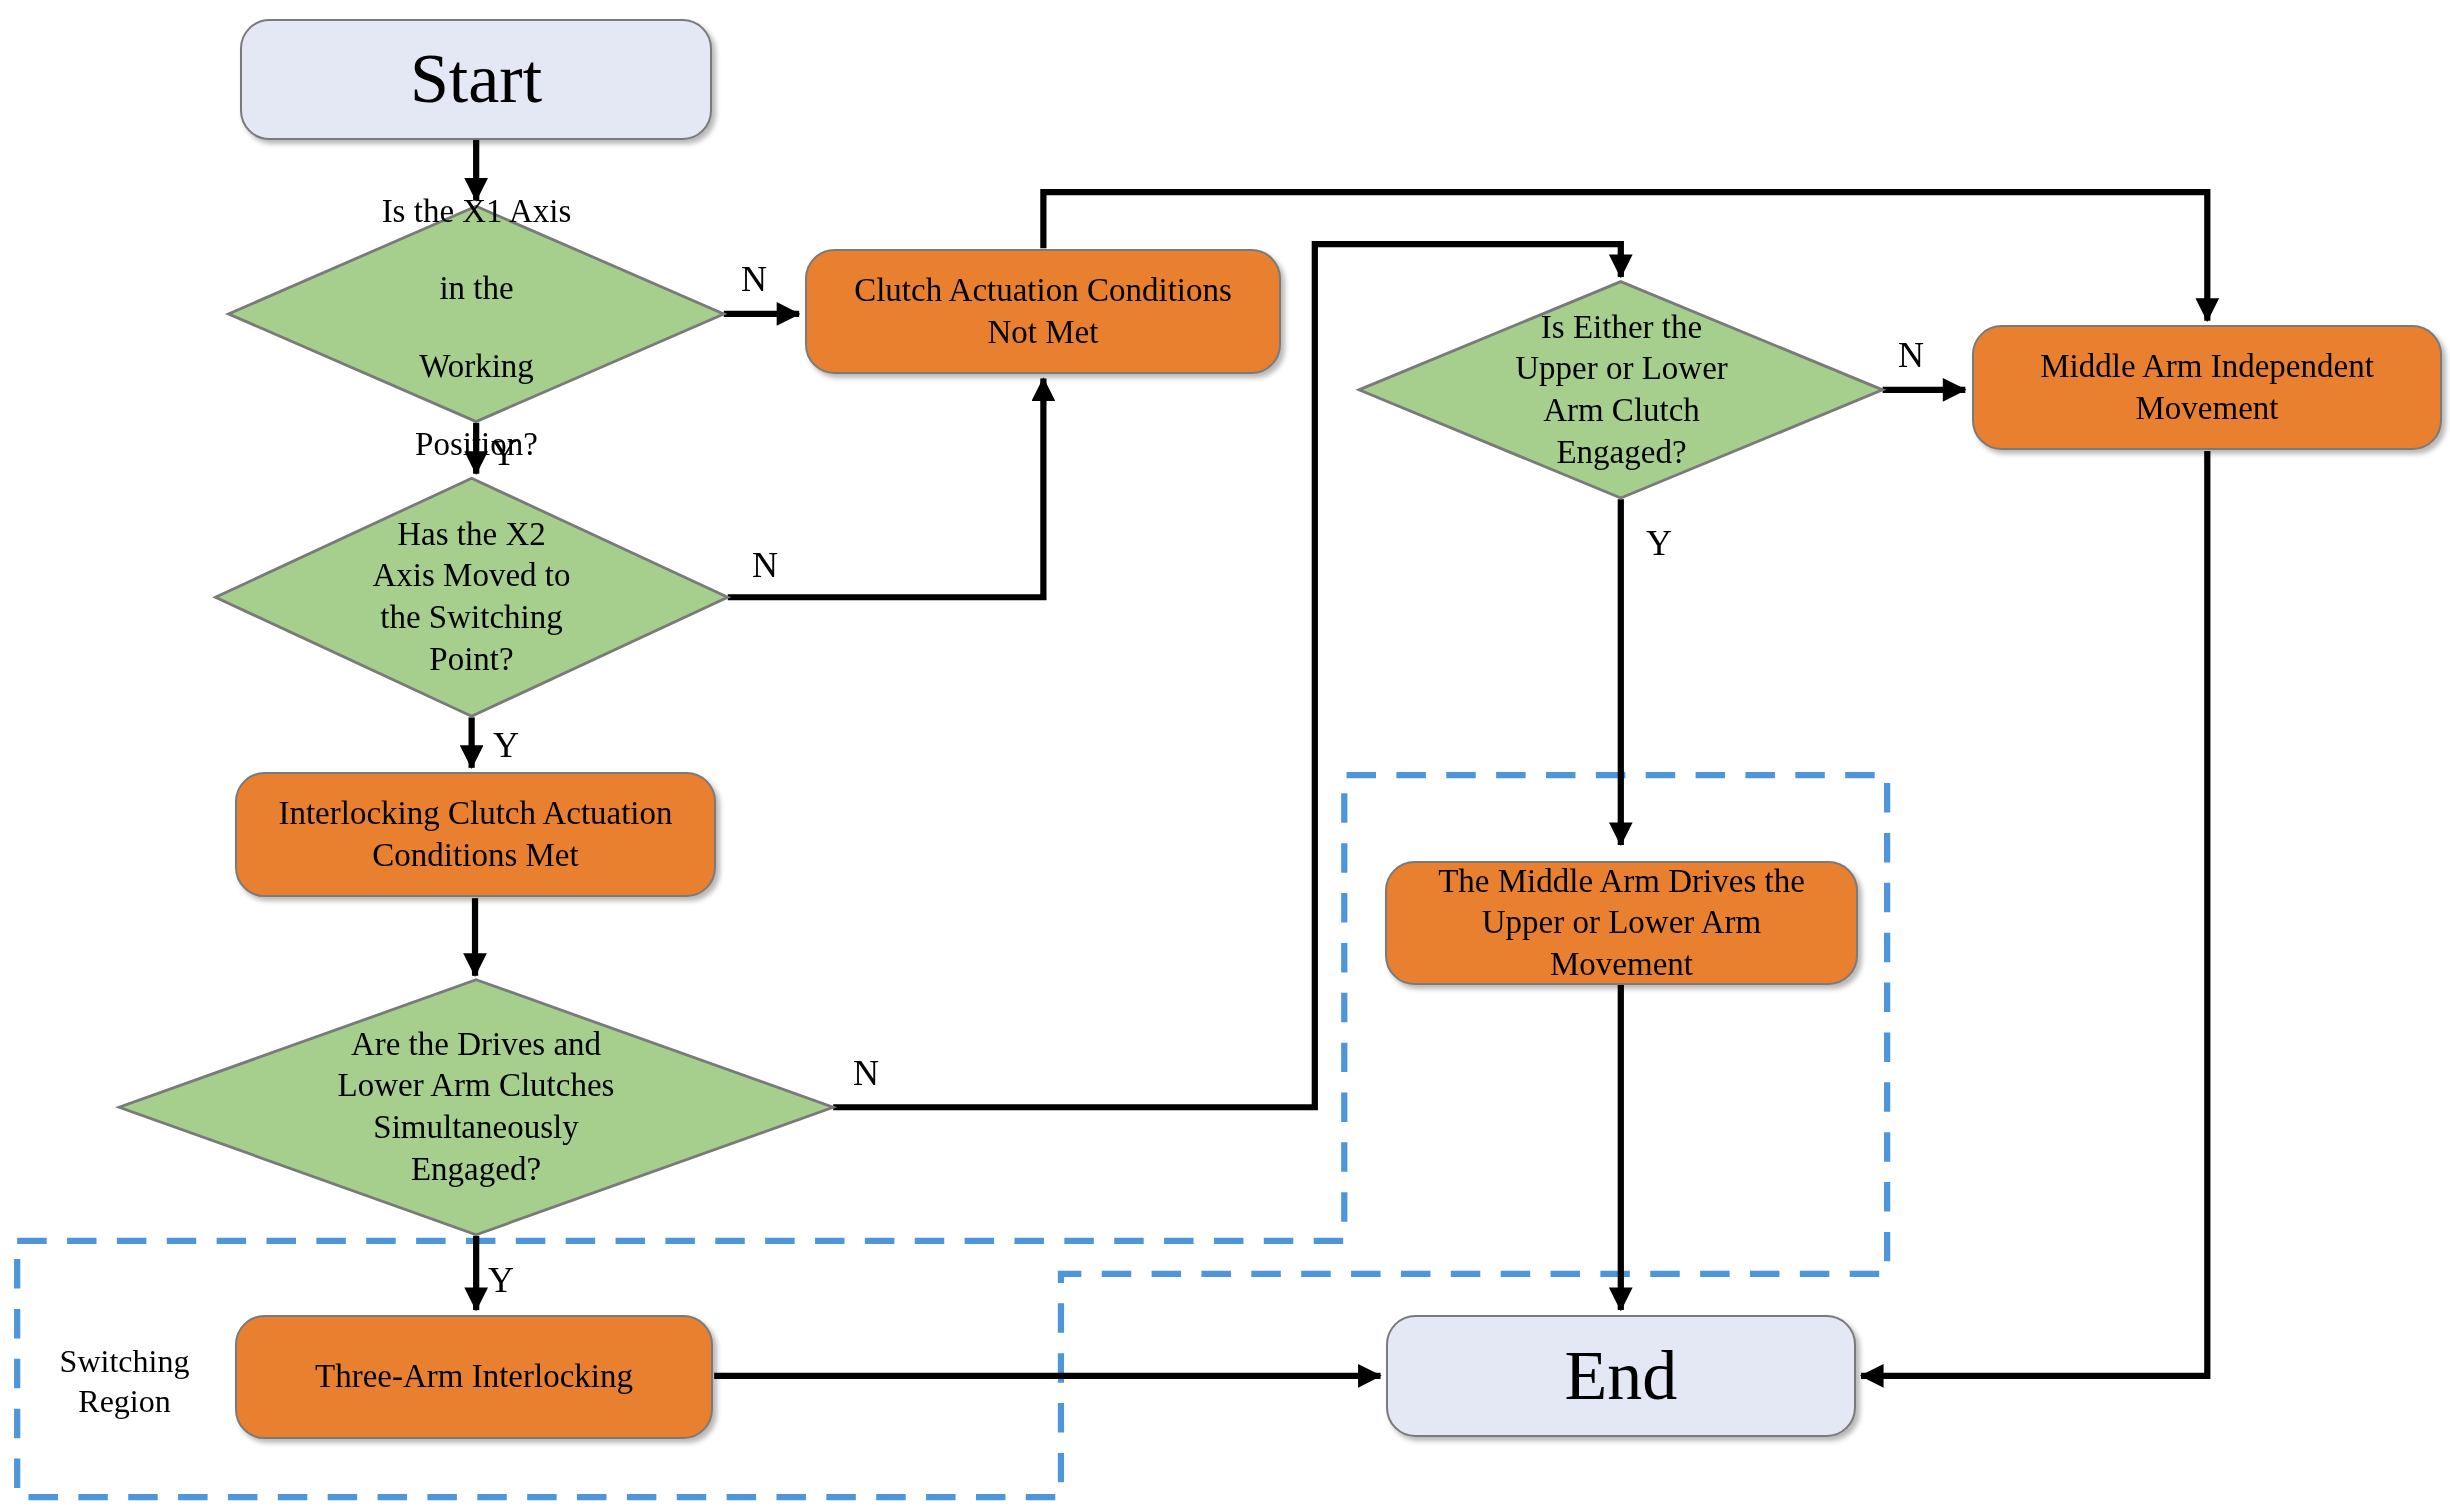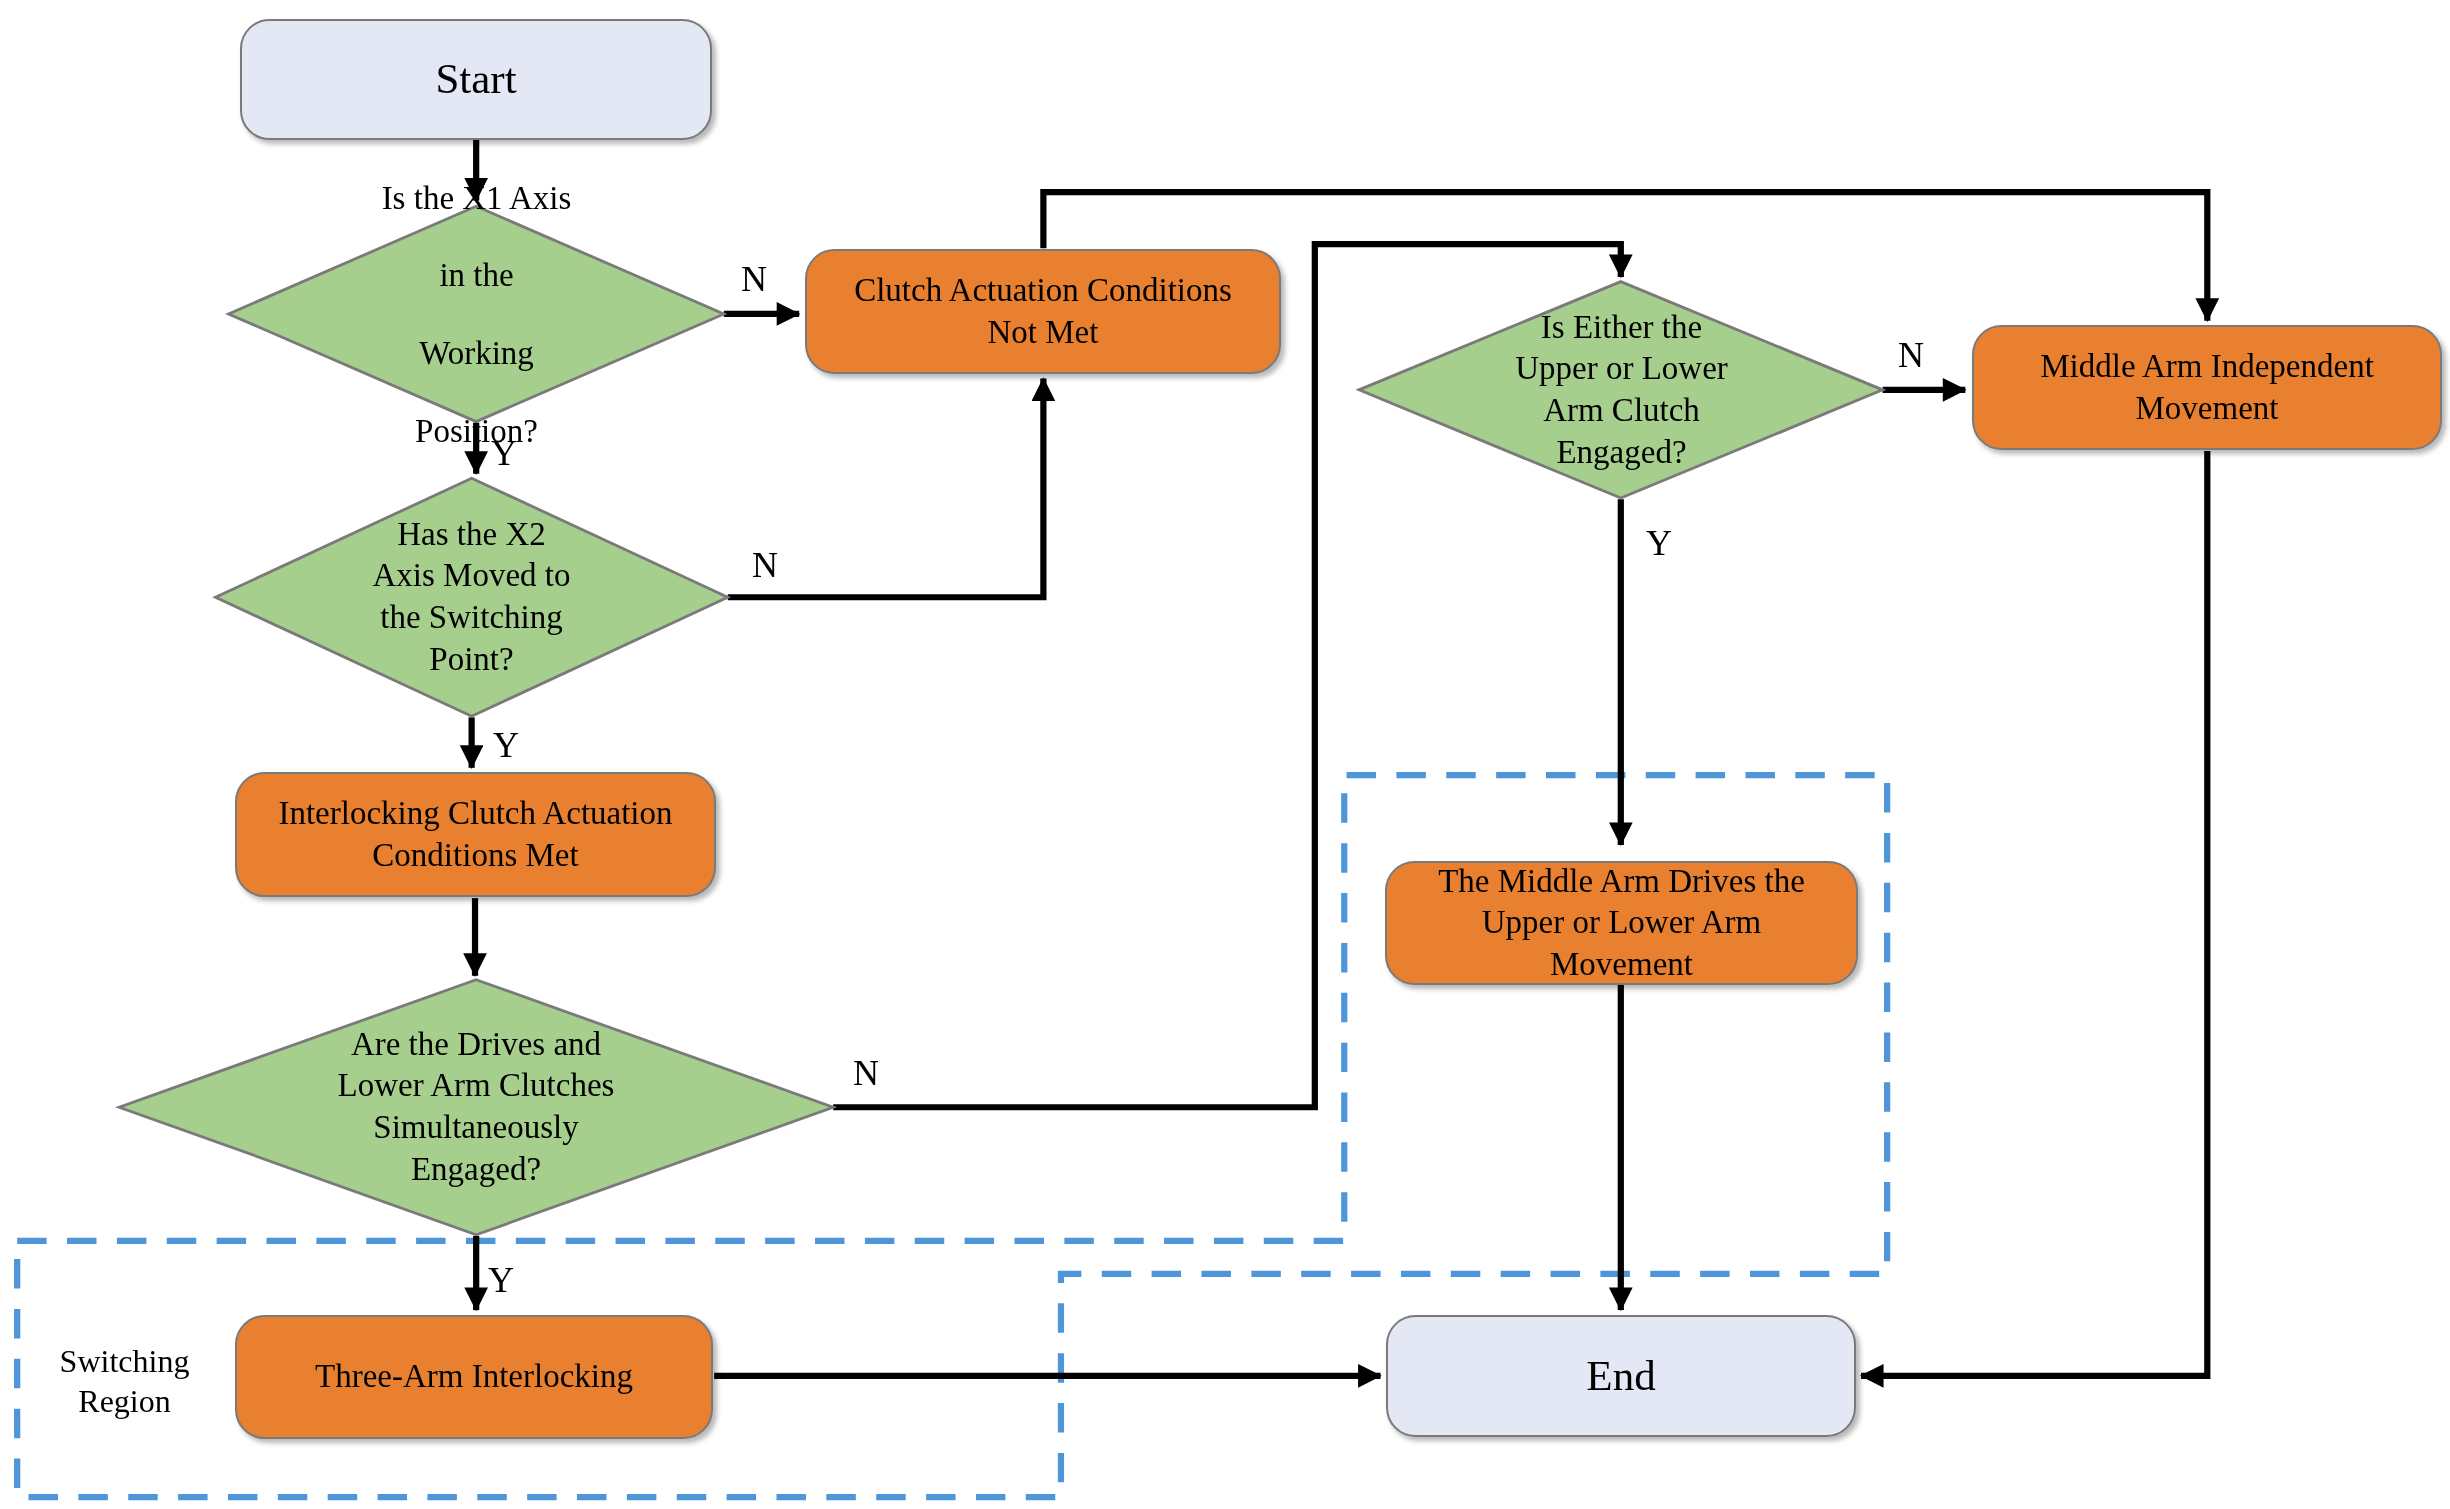--- a/index.html
+++ b/index.html
@@ -30,21 +30,21 @@
   .node{
     position:absolute;
     display:flex;align-items:center;justify-content:center;
     text-align:center;
     border:2.8px solid var(--shape_border);
     border-radius:29.5px;
     font-size:33px;line-height:1.26;
     box-shadow:3.4px 4px 5.1px rgba(0,0,0,0.28);
   }
   .node.process{background:var(--process_fill);}
-  .node.terminator{background:var(--terminator_fill);font-size:43px;}
+  .node.terminator{background:var(--terminator_fill);font-size:70px;}
   .diamond-label{
     position:absolute;
     display:flex;flex-direction:column;align-items:center;justify-content:center;
     text-align:center;
     font-size:33px;line-height:1.26;
   }
   .line{display:block;}
   .edge-label{
     position:absolute;
     transform:translate(-50%,-50%);
@@ -125,21 +125,21 @@
       <span class="line">The Middle Arm Drives the</span>
       <span class="line">Upper or Lower Arm</span>
       <span class="line">Movement</span>
     </div>
   </div>
 
   <div class="node terminator" style="left:1386px;top:1315px;width:470px;height:122px;">
     <span>End</span>
   </div>
 
-  <div class="diamond-label" style="left:278px;top:230px;width:397px;height:170px;gap:36px;">
+  <div class="diamond-label" style="left:278px;top:243px;width:397px;height:170px;gap:36px;">
     <span class="line">Is the X1 Axis</span>
     <span class="line">in the</span>
     <span class="line">Working</span>
     <span class="line">Position?</span>
   </div>
 
   <div class="diamond-label" style="left:273px;top:512px;width:397px;height:170px;">
     <span class="line">Has the X2</span>
     <span class="line">Axis Moved to</span>
     <span class="line">the Switching</span>

